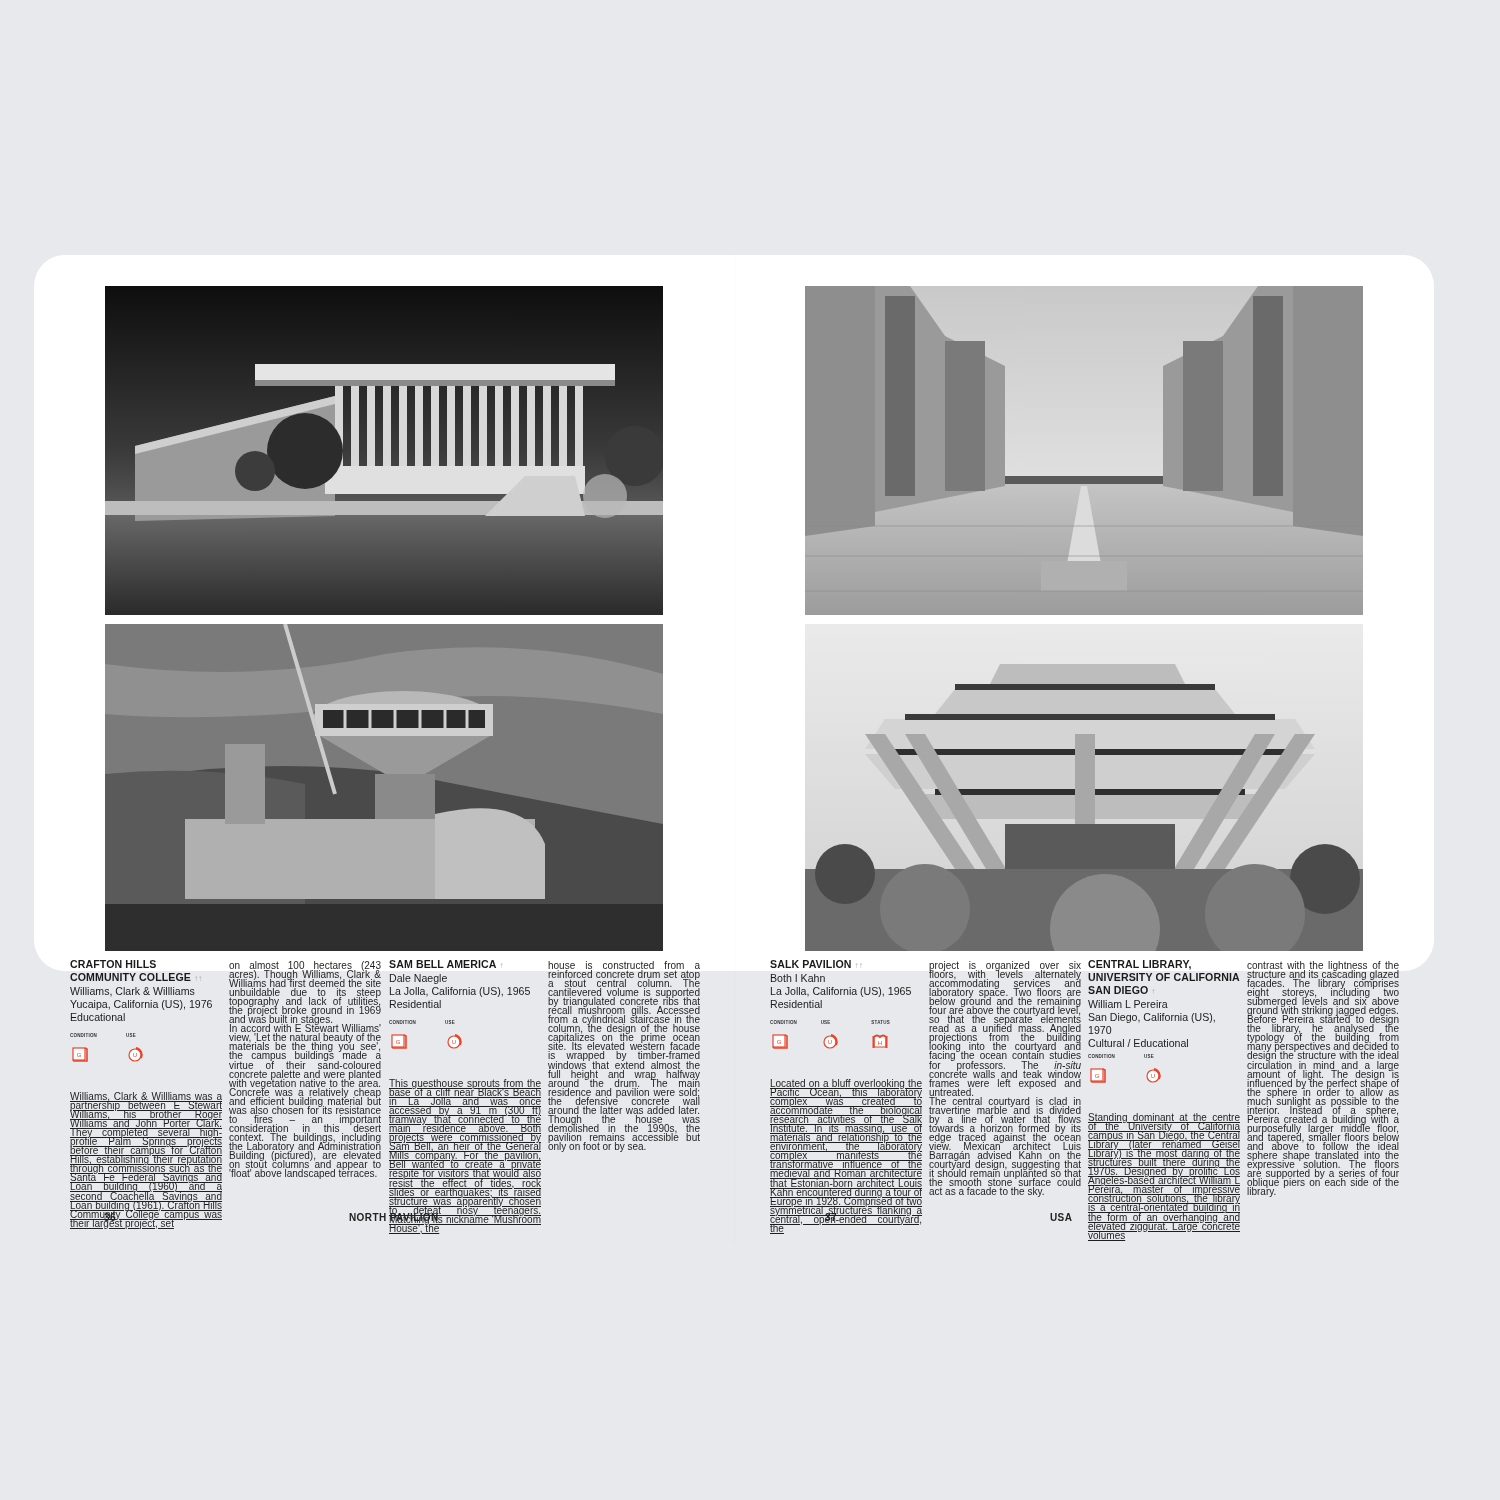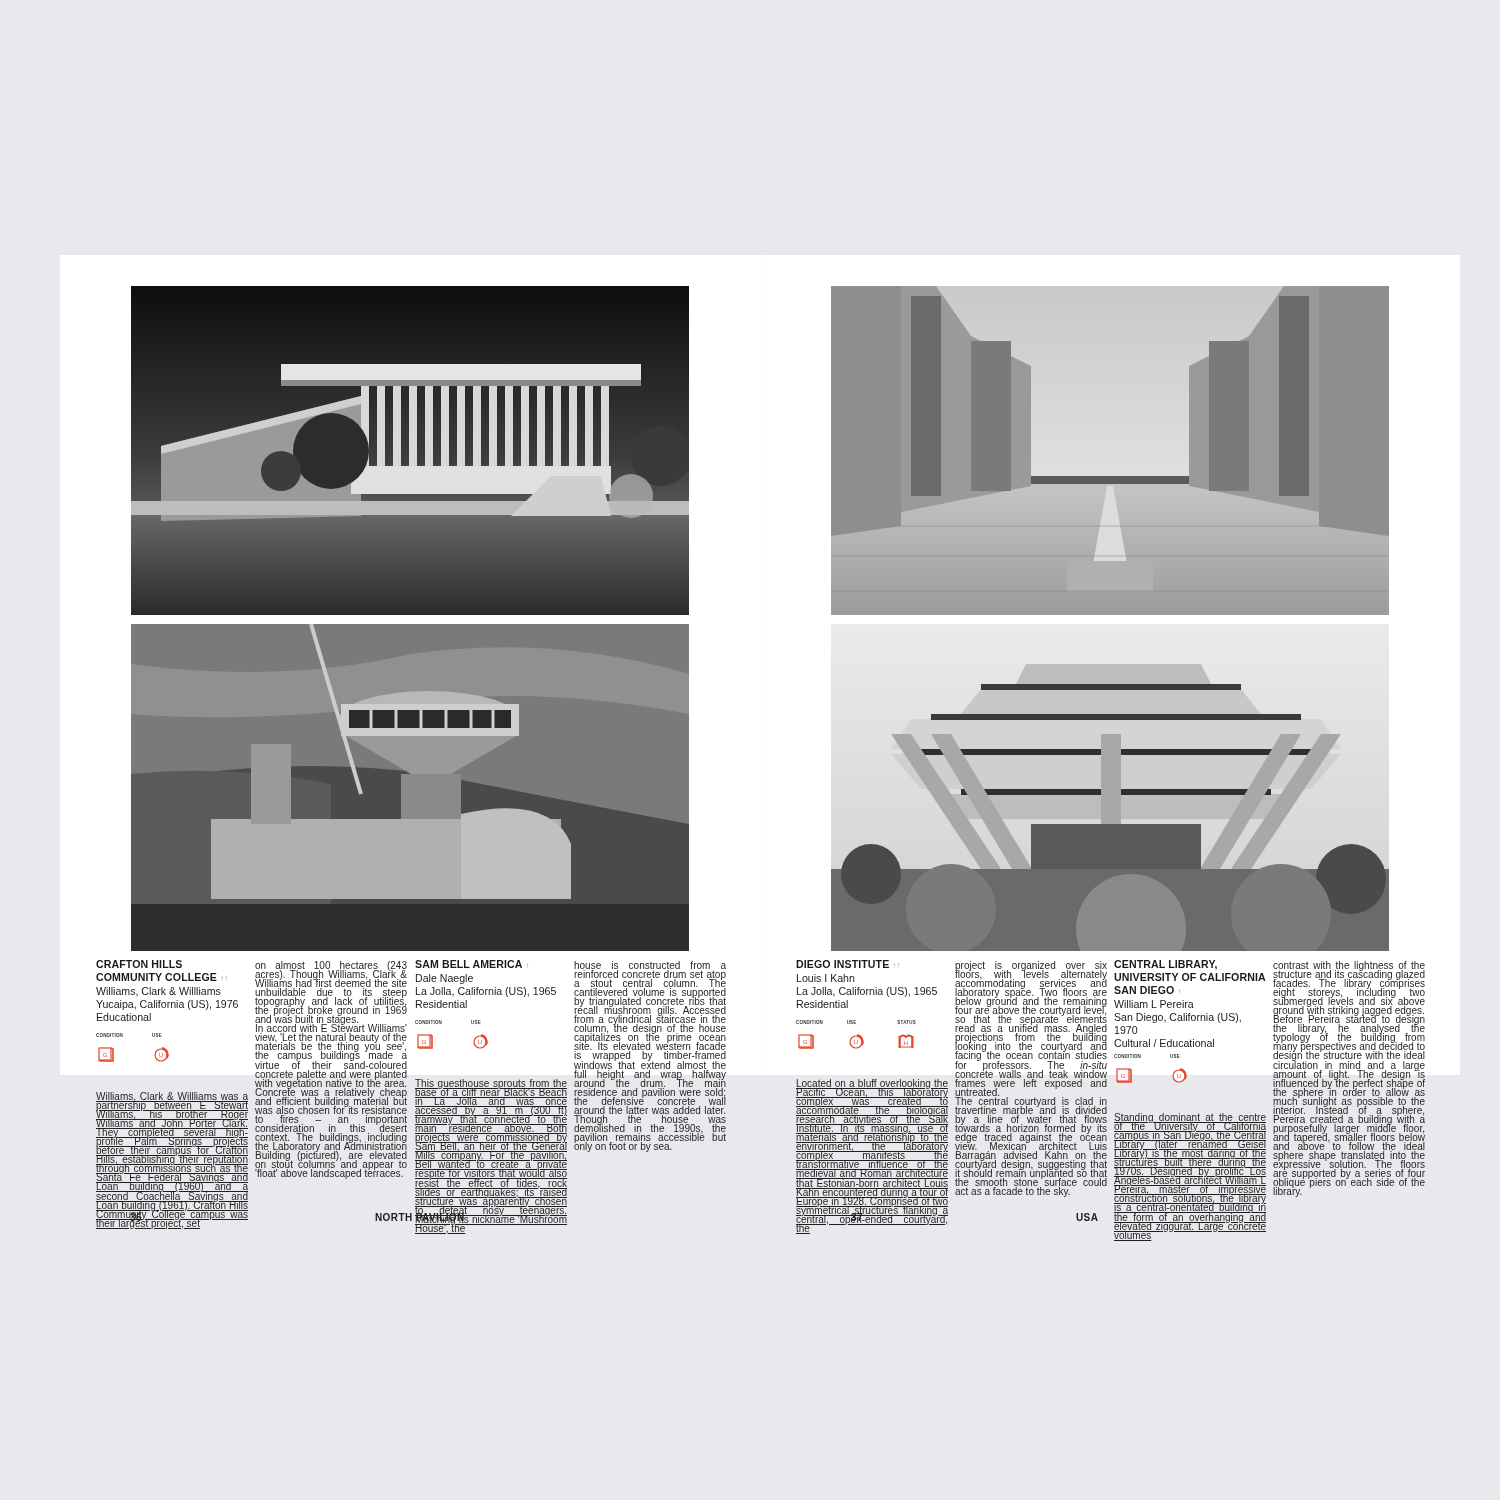--- a/index.html
+++ b/index.html
@@ -1,21 +1,22 @@
 <!DOCTYPE html>
 <html><head>
 <meta charset="utf-8">
 <style>
   * { box-sizing: border-box; margin: 0; padding: 0; }
   html, body { width: 1500px; height: 1500px; background: #e8e9ec; overflow: hidden; }
   body { font-family: "Liberation Sans", sans-serif; color: #1a1a1a; position: relative; }
 
   .spread {
-    position: absolute; left: 60px; top: 255px; width: 1400px; height: 820px;
+    position: absolute; left: 34px; top: 255px; width: 1400px; height: 716px;
     background: #ffffff;
+    border-radius: 31px;
   }
   .page-gutter {
     position: absolute; left: 700px; top: 0; width: 1px; height: 990px;
     background: linear-gradient(to right, rgba(0,0,0,0.03), rgba(0,0,0,0.0));
   }
 
   .photo { position: absolute; overflow: hidden; }
   .photo svg { display: block; width: 100%; height: 100%; }
 
   #photo-crafton { left: 71px;  top: 31px;  width: 558px; height: 329px; }
@@ -268,23 +269,23 @@
   </div>
 
   <div class="col" id="col-4">
     <div class="body-text">
       <p>house is constructed from a reinforced concrete drum set atop a stout central column. The cantilevered volume is supported by triangulated concrete ribs that recall mushroom gills. Accessed from a cylindrical staircase in the column, the design of the house capitalizes on the prime ocean site. Its elevated western facade is wrapped by timber-framed windows that extend almost the full height and wrap halfway around the drum. The main residence and pavilion were sold; the defensive concrete wall around the latter was added later. Though the house was demolished in the 1990s, the pavilion remains accessible but only on foot or by sea.</p>
     </div>
   </div>
 
   <div class="col" id="col-5">
     <div class="entry-title">
-      <div><span>DIEGO INSTITUTE</span><span class="arrows">↑↑</span></div>
-    </div>
-    <div class="entry-sub">Louis I Kahn</div>
+      <div><span>SALK PAVILION</span><span class="arrows">↑↑</span></div>
+    </div>
+    <div class="entry-sub">Both I Kahn</div>
     <div class="entry-sub">La Jolla, California (US), 1965</div>
     <div class="entry-sub">Residential</div>
     <div class="icons-row">
       <div class="icon-block">
         <div class="icon-label">CONDITION</div>
         <svg class="icon-svg" viewBox="0 0 18 18">
             <rect x="3" y="3" width="12" height="12" fill="#fff" stroke="#e8452c" stroke-width="1.2"></rect>
             <path d="M15,3 L17,4 L17,16 L4,16 L3,15" fill="none" stroke="#e8452c" stroke-width="1.6"></path>
             <text x="9" y="12" font-size="6" text-anchor="middle" fill="#e8452c" font-family="Liberation Sans, sans-serif">G</text>
           </svg>

